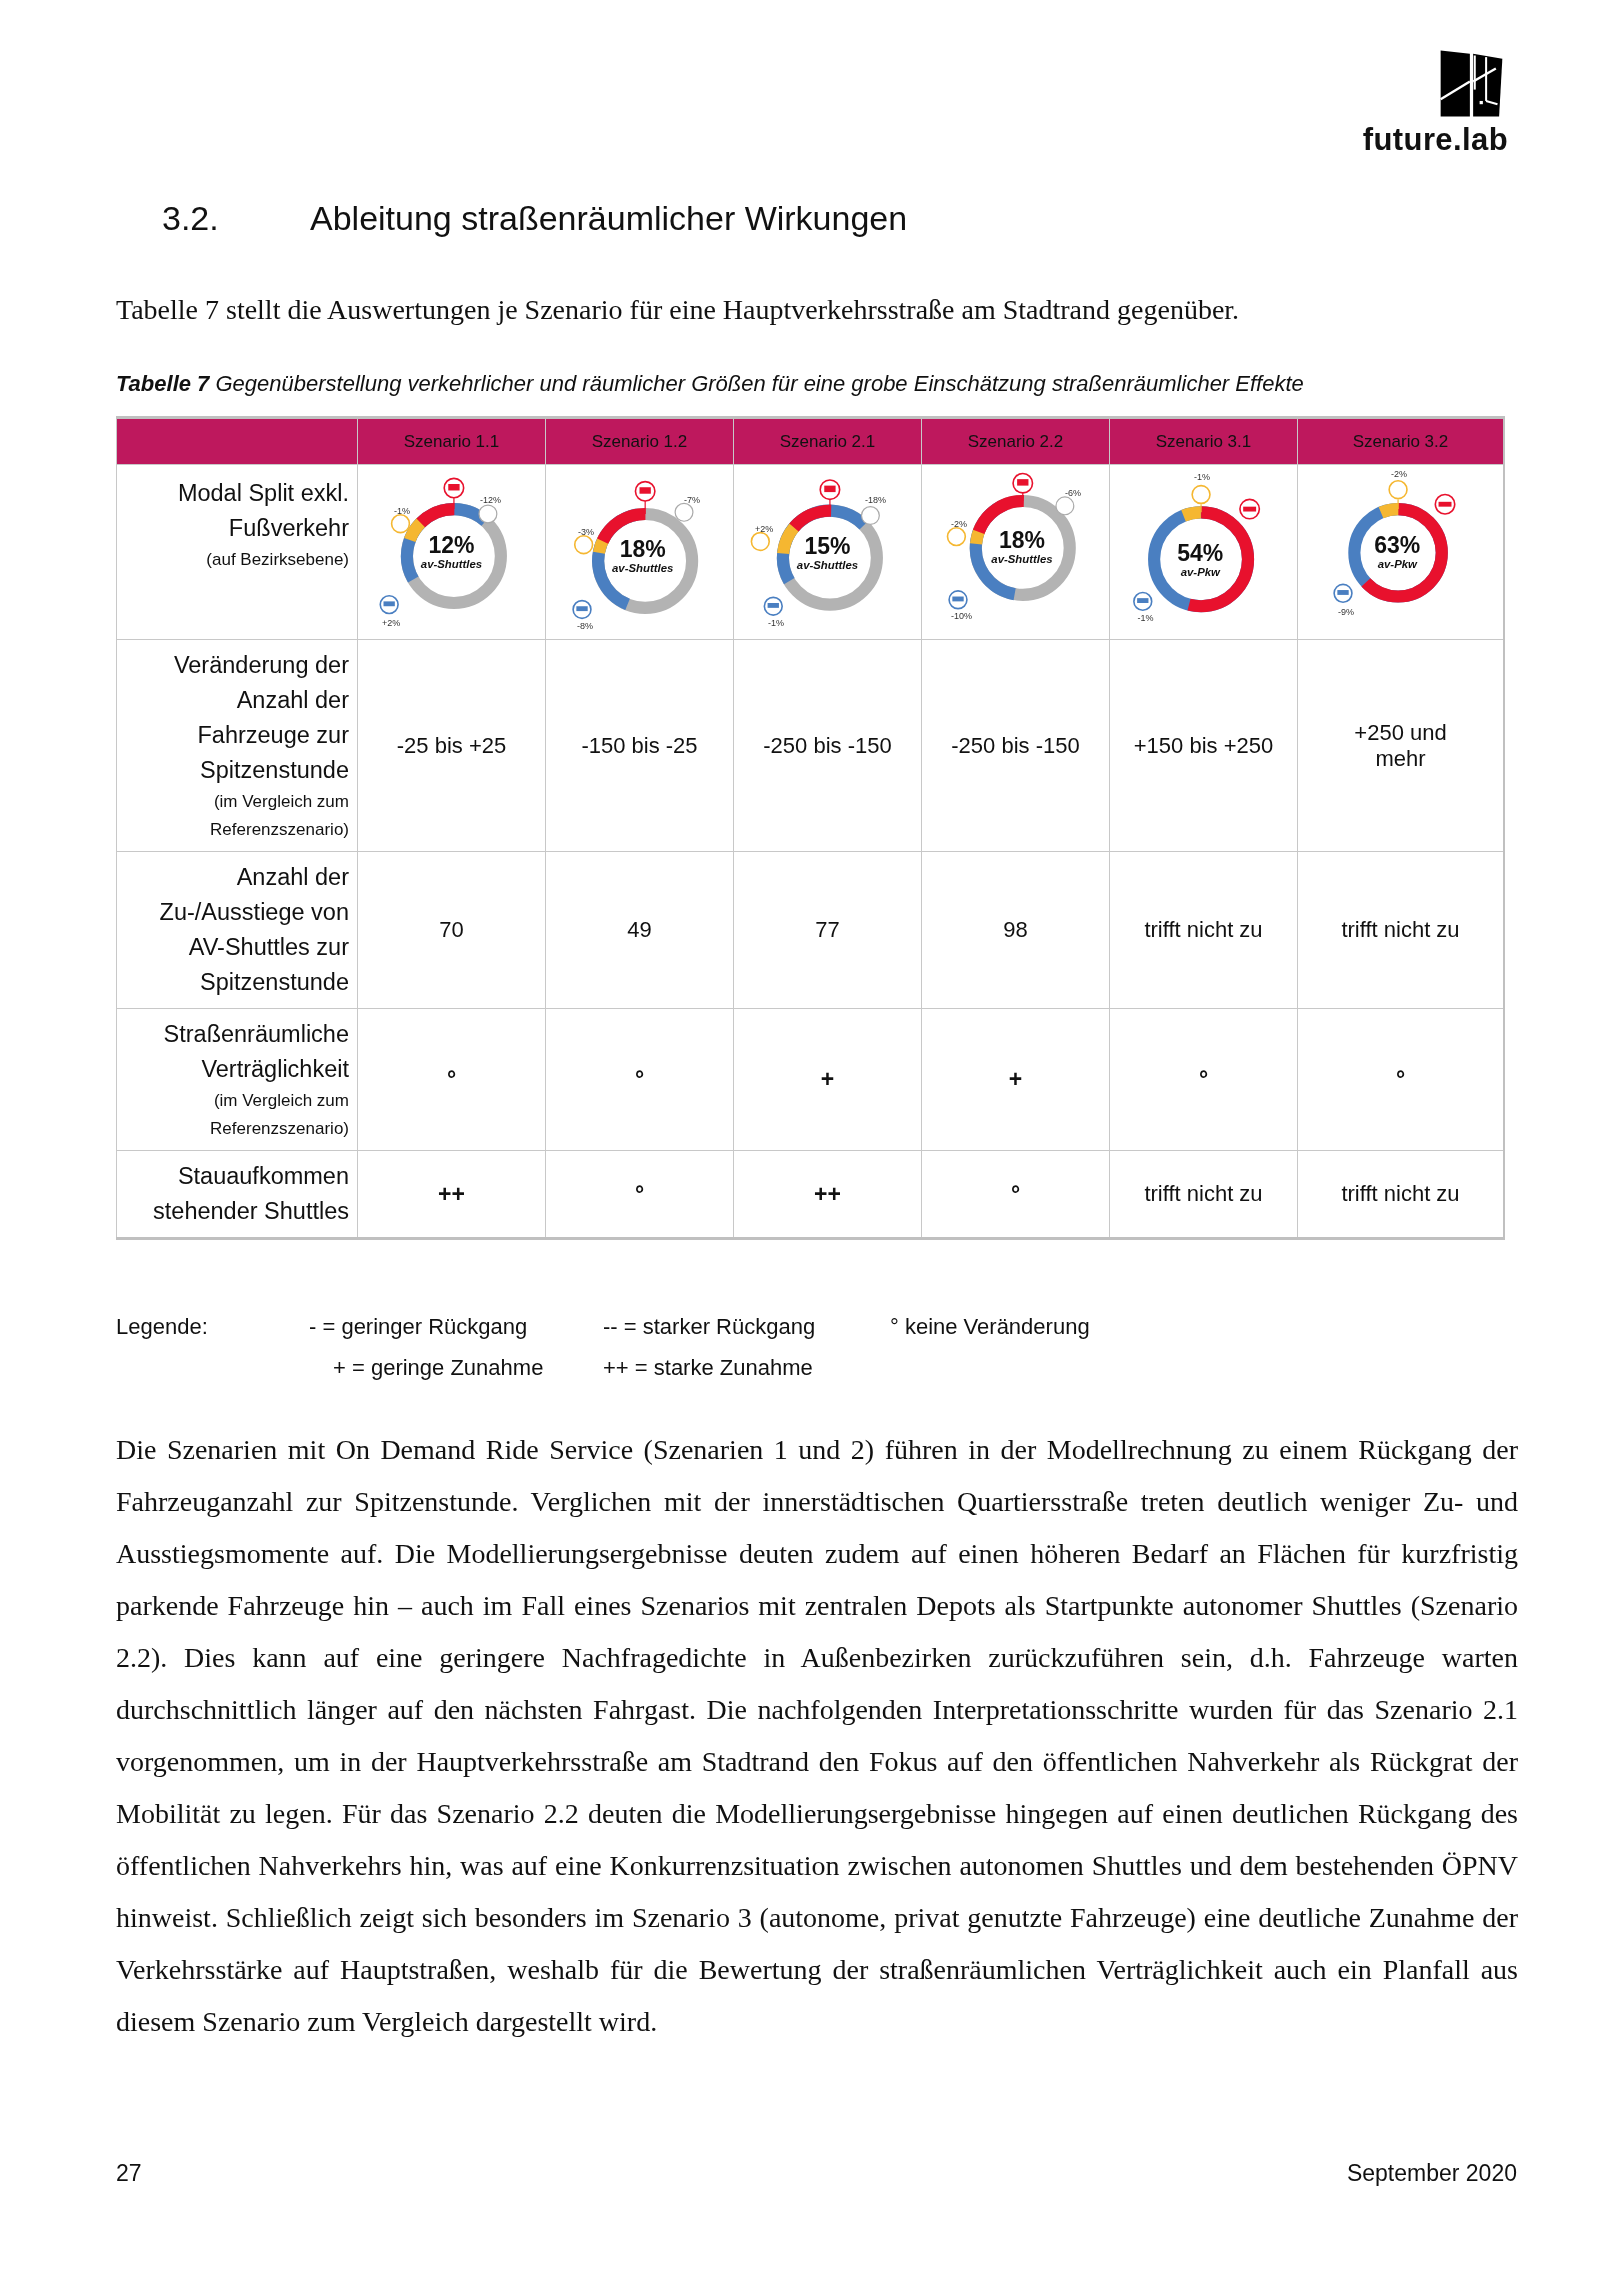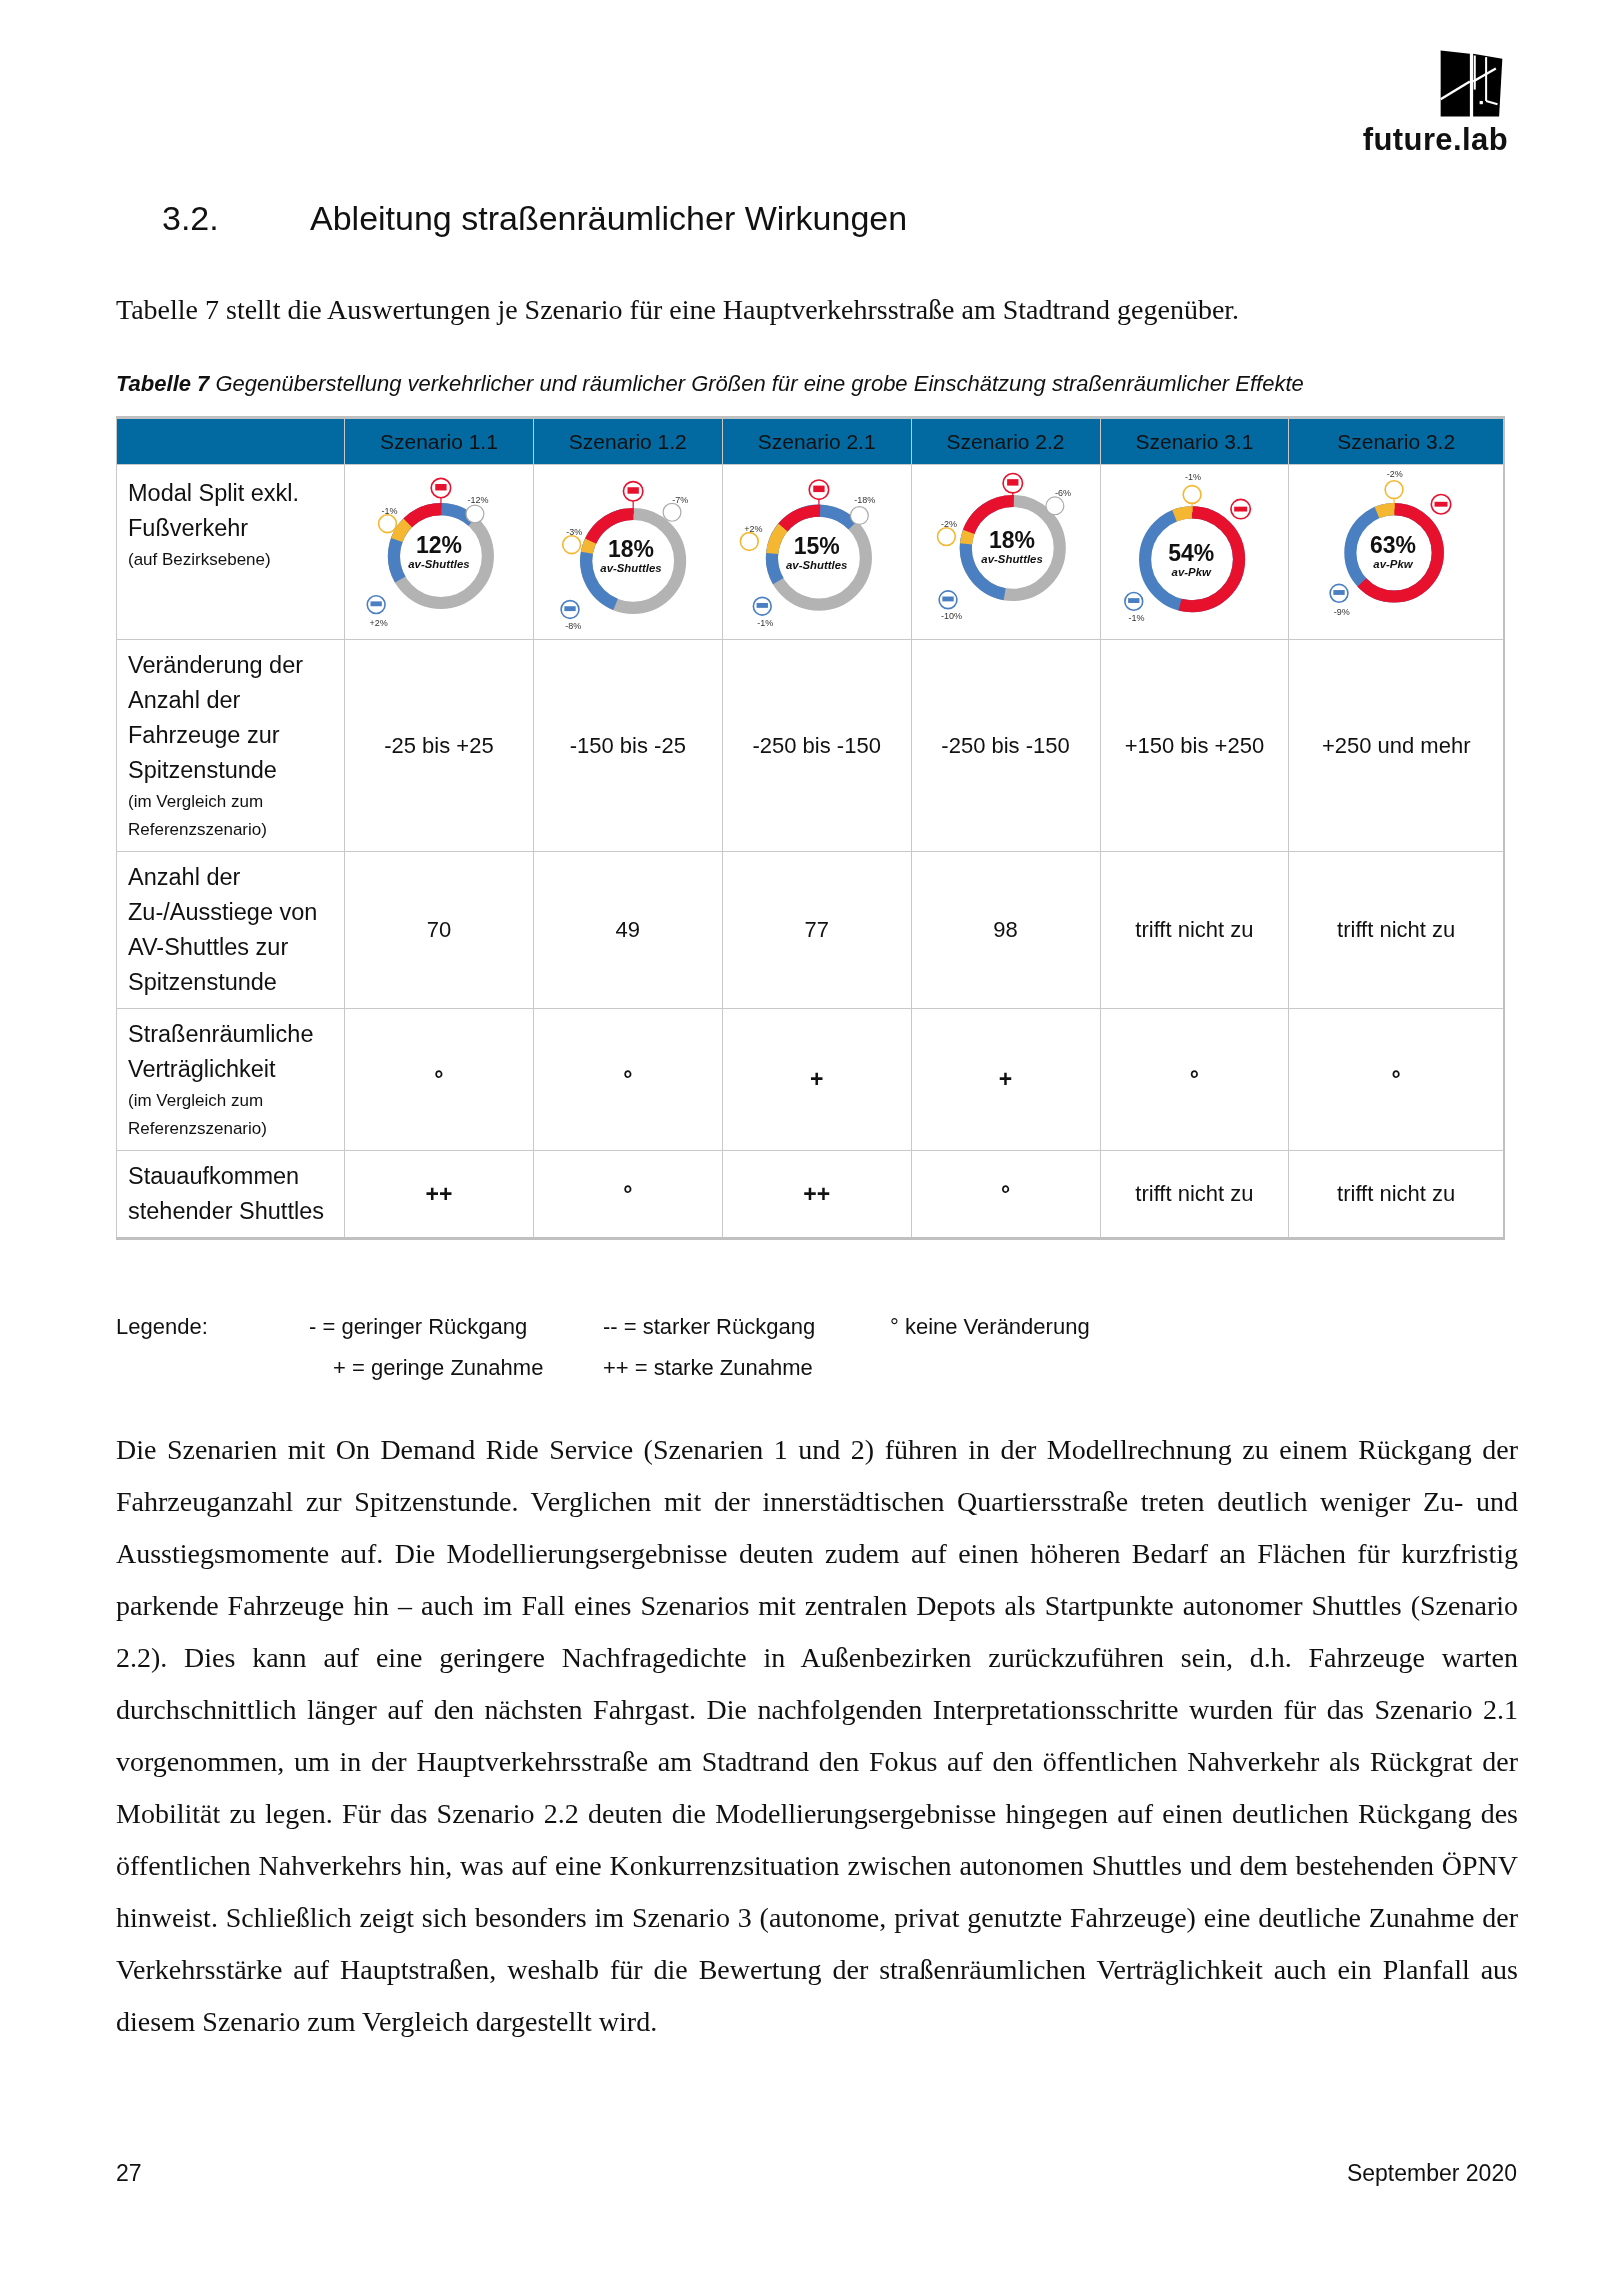--- a/index.html
+++ b/index.html
@@ -14,22 +14,22 @@
   .section-heading { position: absolute; left: 162px; top: 199px; font-size: 34px; font-weight: normal; }
   .section-heading .num { display: inline-block; width: 148px; }
 
   .intro { position: absolute; left: 116px; top: 294px; font-size: 28px; }
 
   .caption { position: absolute; left: 116px; top: 371px; font-size: 22px; font-style: italic; }
   .caption b { font-weight: bold; }
 
   table.main { position: absolute; left: 116px; top: 416px; width: 1389px; border-collapse: collapse; font-size: 22px; }
   table.main td, table.main th { border: 1.6px solid #c8c8c8; text-align: center; vertical-align: middle; padding: 0; }
-  table.main tr.head th { background: #0369a1; height: 45px; font-weight: normal; font-size: 21px; border-top: 3.2px solid #c0c0c0; }
-  table.main td.rowlabel { text-align: left; padding: 8px 8px 8px 11px; width: 208px; line-height: 35px; font-size: 23.5px; }
+  table.main tr.head th { background: #be185d; height: 45px; font-weight: normal; font-size: 17px; border-top: 3.2px solid #c0c0c0; }
+  table.main td.rowlabel { text-align: right; padding: 8px 8px 8px 24px; width: 208px; line-height: 35px; font-size: 23.5px; }
   table.main td.rowlabel .sub { display: block; font-size: 17px; line-height: 27.6px; }
   table.main tr:last-child td { border-bottom: 3.2px solid #c0c0c0; }
   table.main td.last, table.main th.last { border-right: 2.4px solid #c0c0c0; }
   .rating { font-size: 23px; font-weight: bold; }
 
   .donut-cell { position: relative; height: 174px; }
   .donut { position: relative; width: 187px; height: 170px; margin: 0 auto; }
   .donut svg { position: absolute; left: 0; top: 0; }
   .donut .center { position: absolute; left: 0; top: 67px; width: 187px; text-align: center; line-height: 1; }
   .donut .pct { font-size: 23px; font-weight: bold; display: block; }

